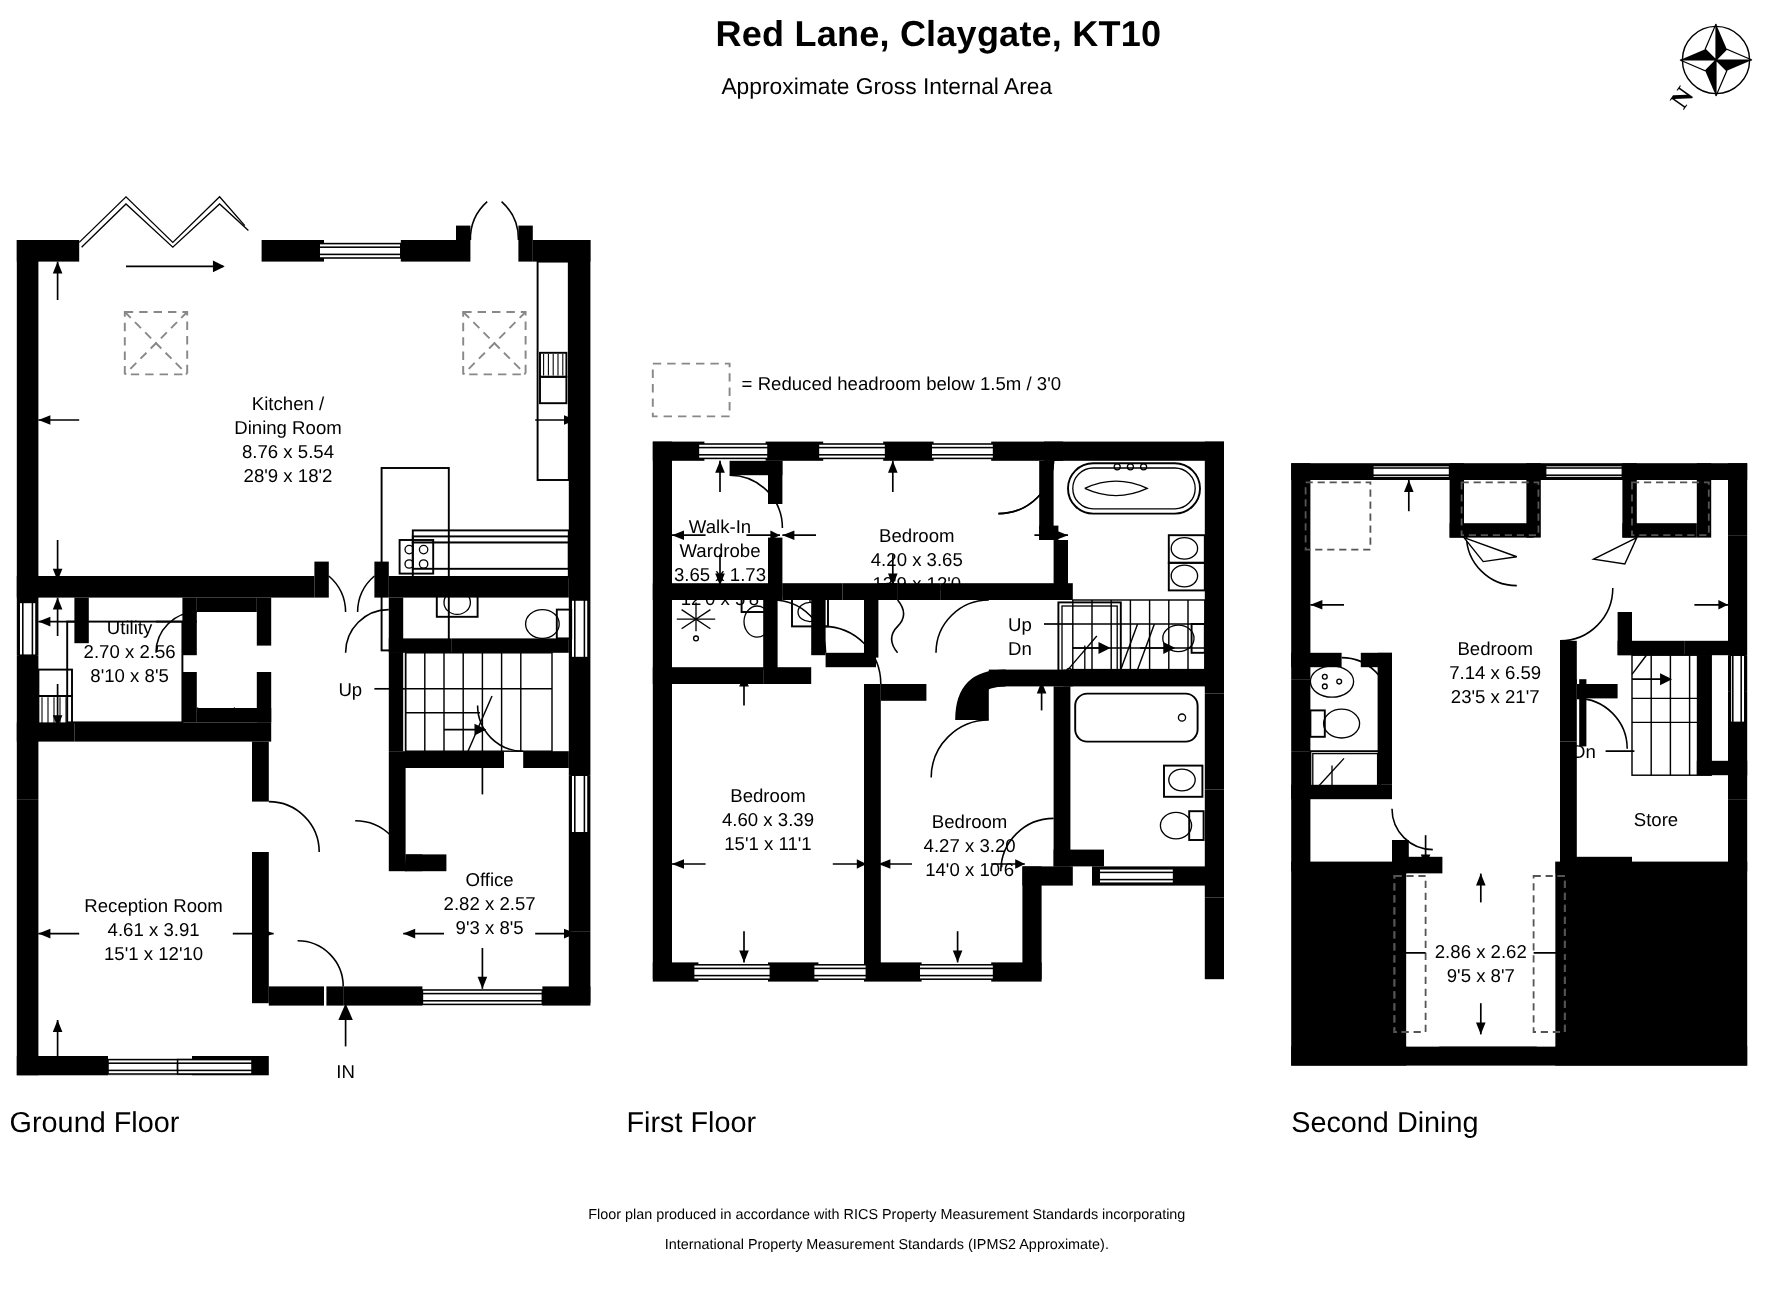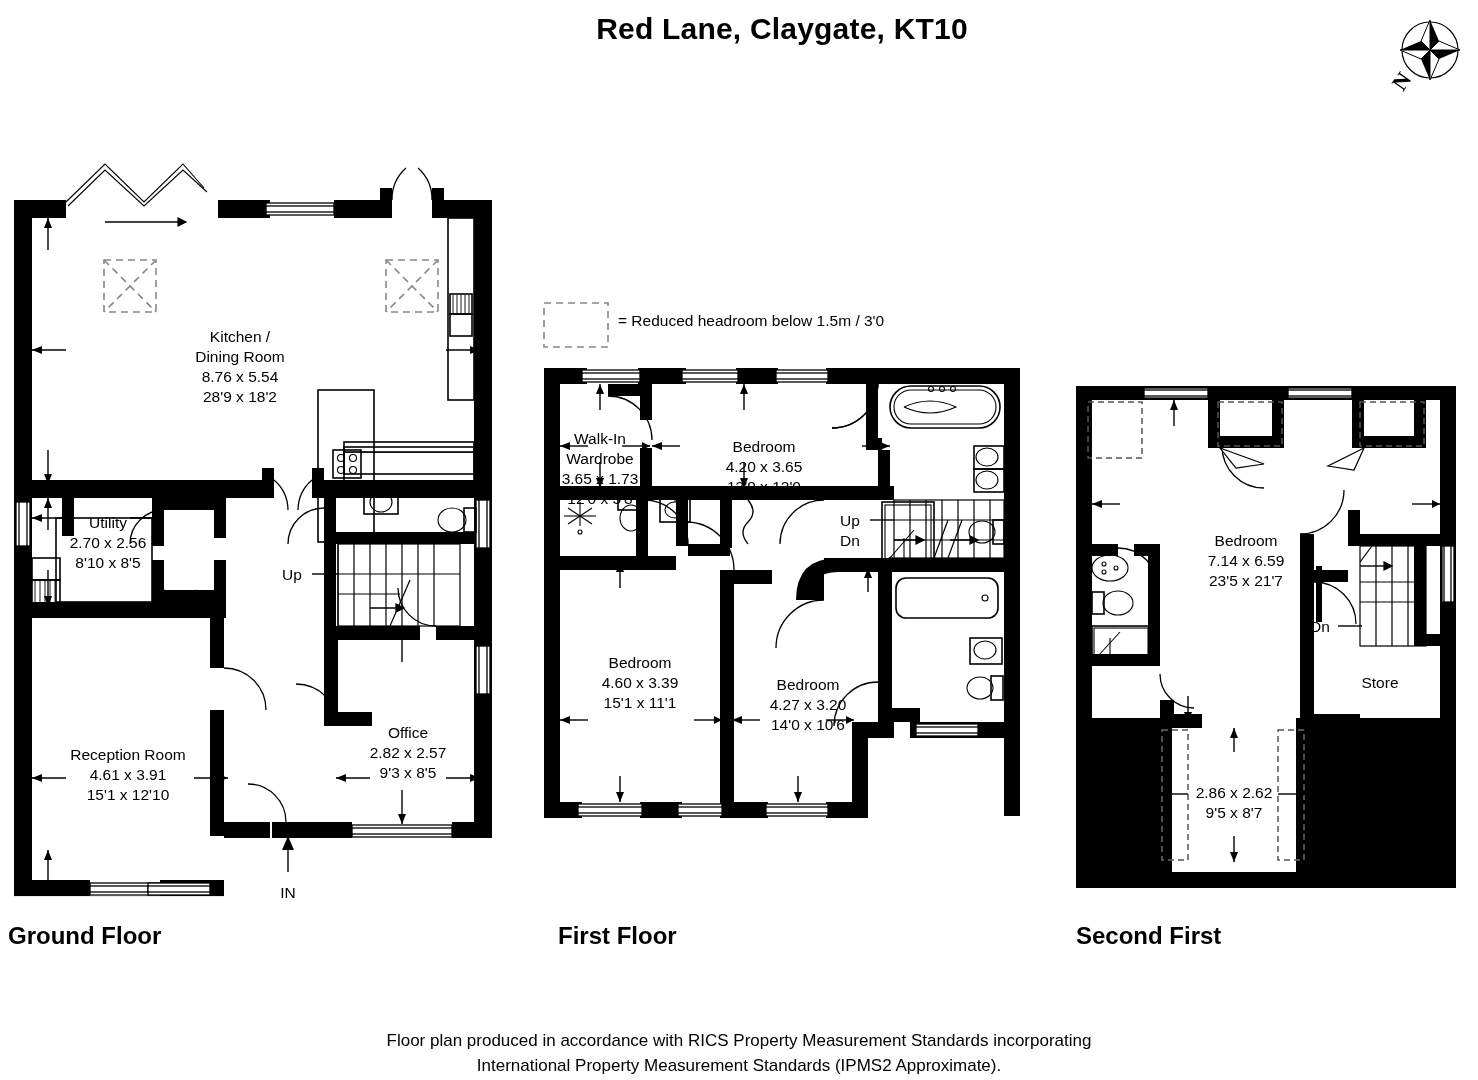--- a/index.html
+++ b/index.html
@@ -5,29 +5,29 @@
   html,body{margin:0;padding:0;background:#ffffff;}
   body{width:1478px;height:1080px;position:relative;overflow:hidden;
        font-family:"Liberation Sans","DejaVu Sans",sans-serif;color:#000;}
   #page{position:absolute;left:0;top:0;width:1478px;height:1080px;}
 
   .hdr{position:absolute;width:100%;text-align:center;}
   #title{top:12px;font-size:30px;font-weight:bold;letter-spacing:0.2px;margin-left:43px;}
   #sub1{top:62px;font-size:19px;}
   #sub2{top:104px;font-size:17px;}
 
-  .floor-label{position:absolute;font-size:24px;font-weight:bold;}
+  .floor-label{position:absolute;font-size:24px;font-weight:normal;}
   #lbl-ground{left:8px;top:922px;}
-  #lbl-first{left:558px;top:922px;}
+  #lbl-first{left:522px;top:922px;}
   #lbl-second{left:1076px;top:922px;}
 
   .legend-text{position:absolute;left:618px;top:312px;font-size:15.5px;white-space:nowrap;}
 
-  #footer{position:absolute;left:0;top:1028px;width:100%;text-align:center;
-          font-size:17px;line-height:25px;}
+  #footer{position:absolute;left:0;top:1000px;width:100%;text-align:center;
+          font-size:12px;line-height:25px;}
 
   svg{display:block;}
   .plan{position:absolute;}
   #svg-ground{left:0px;top:150px;}
   #svg-first{left:530px;top:290px;}
   #svg-second{left:1060px;top:370px;}
   #svg-compass{left:1385px;top:8px;}
 
   .w{fill:#000;}            
   .fx{fill:none;stroke:#000;stroke-width:1.6;}   
@@ -40,20 +40,21 @@
   .rtxt{font-size:15.5px;text-anchor:middle;}
   .rtxt-l{font-size:15.5px;}
   .win{fill:#fff;stroke:#000;stroke-width:1.3;}
 </style>
 </head>
 <body>
 
 <div id="page">
 
   <div class="hdr" id="title">Red Lane, Claygate, KT10</div>
+  <div class="hdr" id="sub1">Approximate Gross Internal Area</div>
 
   <svg id="svg-compass" class="plan" width="86" height="100" viewBox="0 0 86 100">
     <circle cx="45" cy="42" r="28" fill="none" stroke="#000" stroke-width="1.2"></circle>
     <polygon points="45,42 45,12 54,33" fill="#000"></polygon>
     <polygon points="45,42 45,12 36,33" fill="#fff" stroke="#000" stroke-width="1"></polygon>
     <polygon points="45,42 75,42 54,51" fill="#000"></polygon>
     <polygon points="45,42 75,42 54,33" fill="#fff" stroke="#000" stroke-width="1"></polygon>
     <polygon points="45,42 45,72 36,51" fill="#000"></polygon>
     <polygon points="45,42 45,72 54,51" fill="#fff" stroke="#000" stroke-width="1"></polygon>
     <polygon points="45,42 15,42 36,33" fill="#000"></polygon>
@@ -664,20 +665,20 @@
       <text class="rtxt" x="174" y="448">9'5 x 8'7</text>
 
       <text class="rtxt" x="320" y="318">Store</text>
     </g>
   </svg>
 
   <div class="legend-text">= Reduced headroom below 1.5m / 3'0</div>
 
   <div class="floor-label" id="lbl-ground">Ground Floor</div>
   <div class="floor-label" id="lbl-first">First Floor</div>
-  <div class="floor-label" id="lbl-second">Second First</div>
+  <div class="floor-label" id="lbl-second">Second Dining</div>
 
   <div id="footer">
     <div>Floor plan produced in accordance with RICS Property Measurement Standards incorporating</div>
     <div>International Property Measurement Standards (IPMS2 Approximate).</div>
   </div>
 
 </div>
 
 </body></html>

